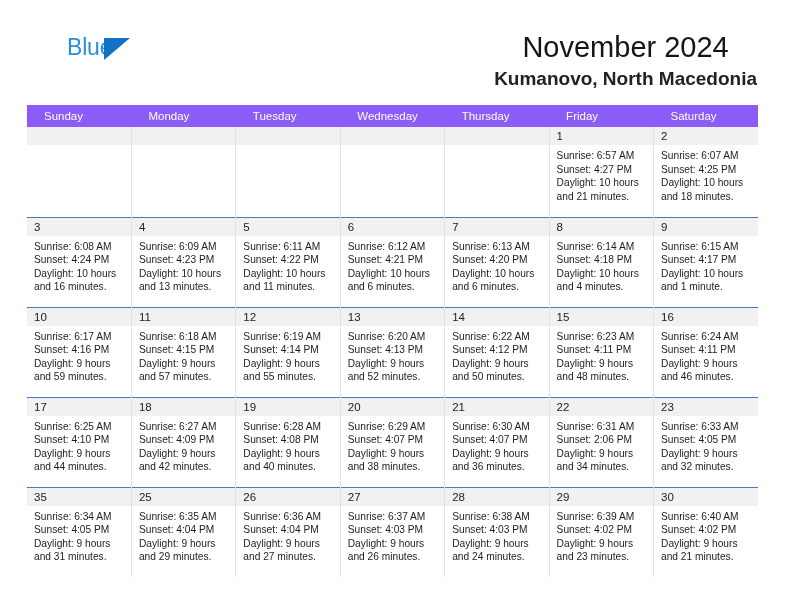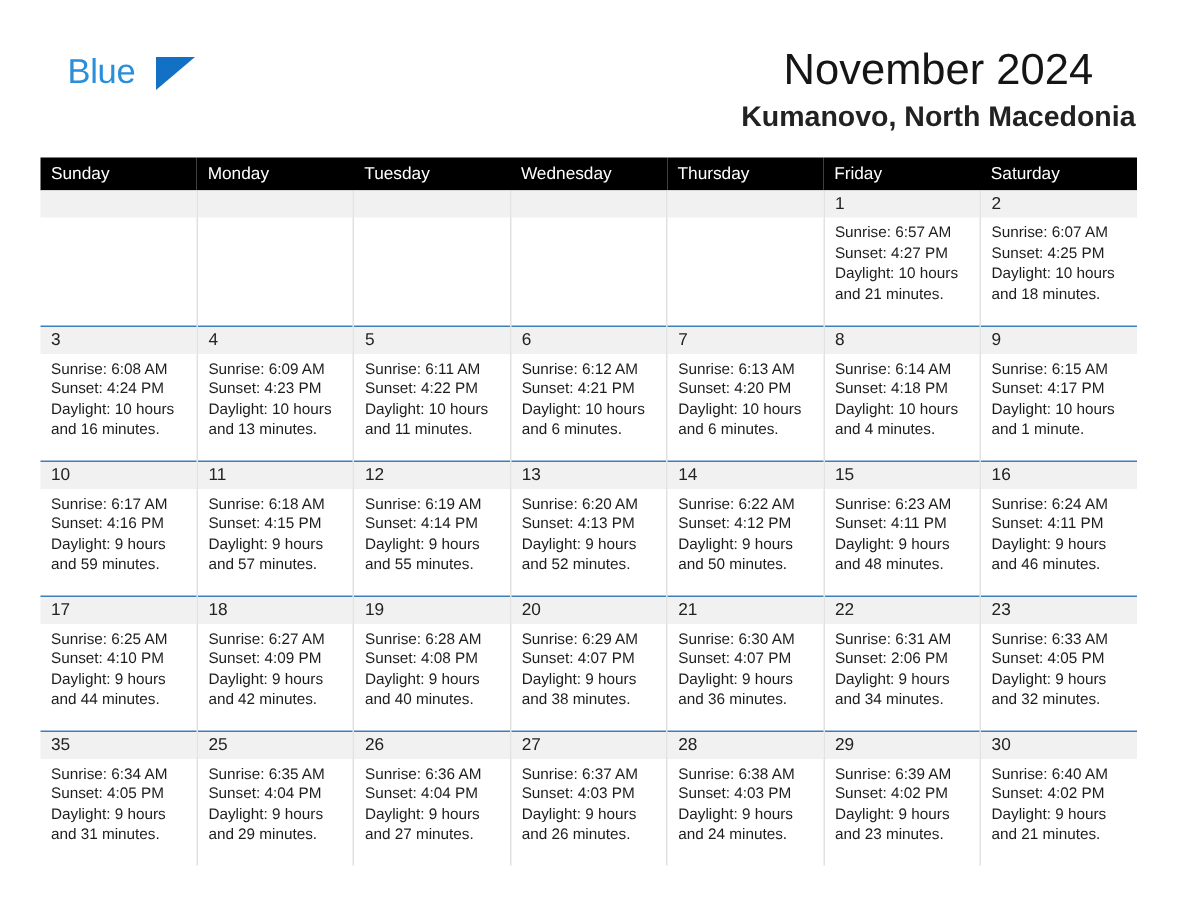--- a/index.html
+++ b/index.html
@@ -54,21 +54,21 @@
     left: 71px;
     top: 4px;
     width: 0;
     height: 0;
     border-left: 26px solid #1271c4;
     border-bottom: 22px solid transparent;
   }
   .logo-row2 {
     display: block;
     margin-top: 2px;
-    margin-left: 12px;
+    margin-left: 34px;
     font-size: 23px;
     color: #2a8fd8;
     font-weight: 400;
     letter-spacing: -0.2px;
   }
 
   .title-block {
     position: absolute;
     right: 35px;
     top: 30px;
@@ -93,26 +93,26 @@
   .calendar {
     position: absolute;
     left: 27px;
     top: 105px;
     width: 731px;
     border-collapse: collapse;
     table-layout: fixed;
   }
 
   .calendar th {
-    background: #000000;
+    background: #8b5cf6;
     color: #ffffff;
     font-size: 11.5px;
     font-weight: 400;
     text-align: left;
-    padding: 5px 0 5px 7px;
+    padding: 5px 0 5px 17px;
     height: 20px;
     box-sizing: border-box;
     border: none;
     margin-top: 21px;
   }
 
   .calendar td {
     vertical-align: top;
     padding: 0;
     border-top: 1.4px solid #3d7ebf;

